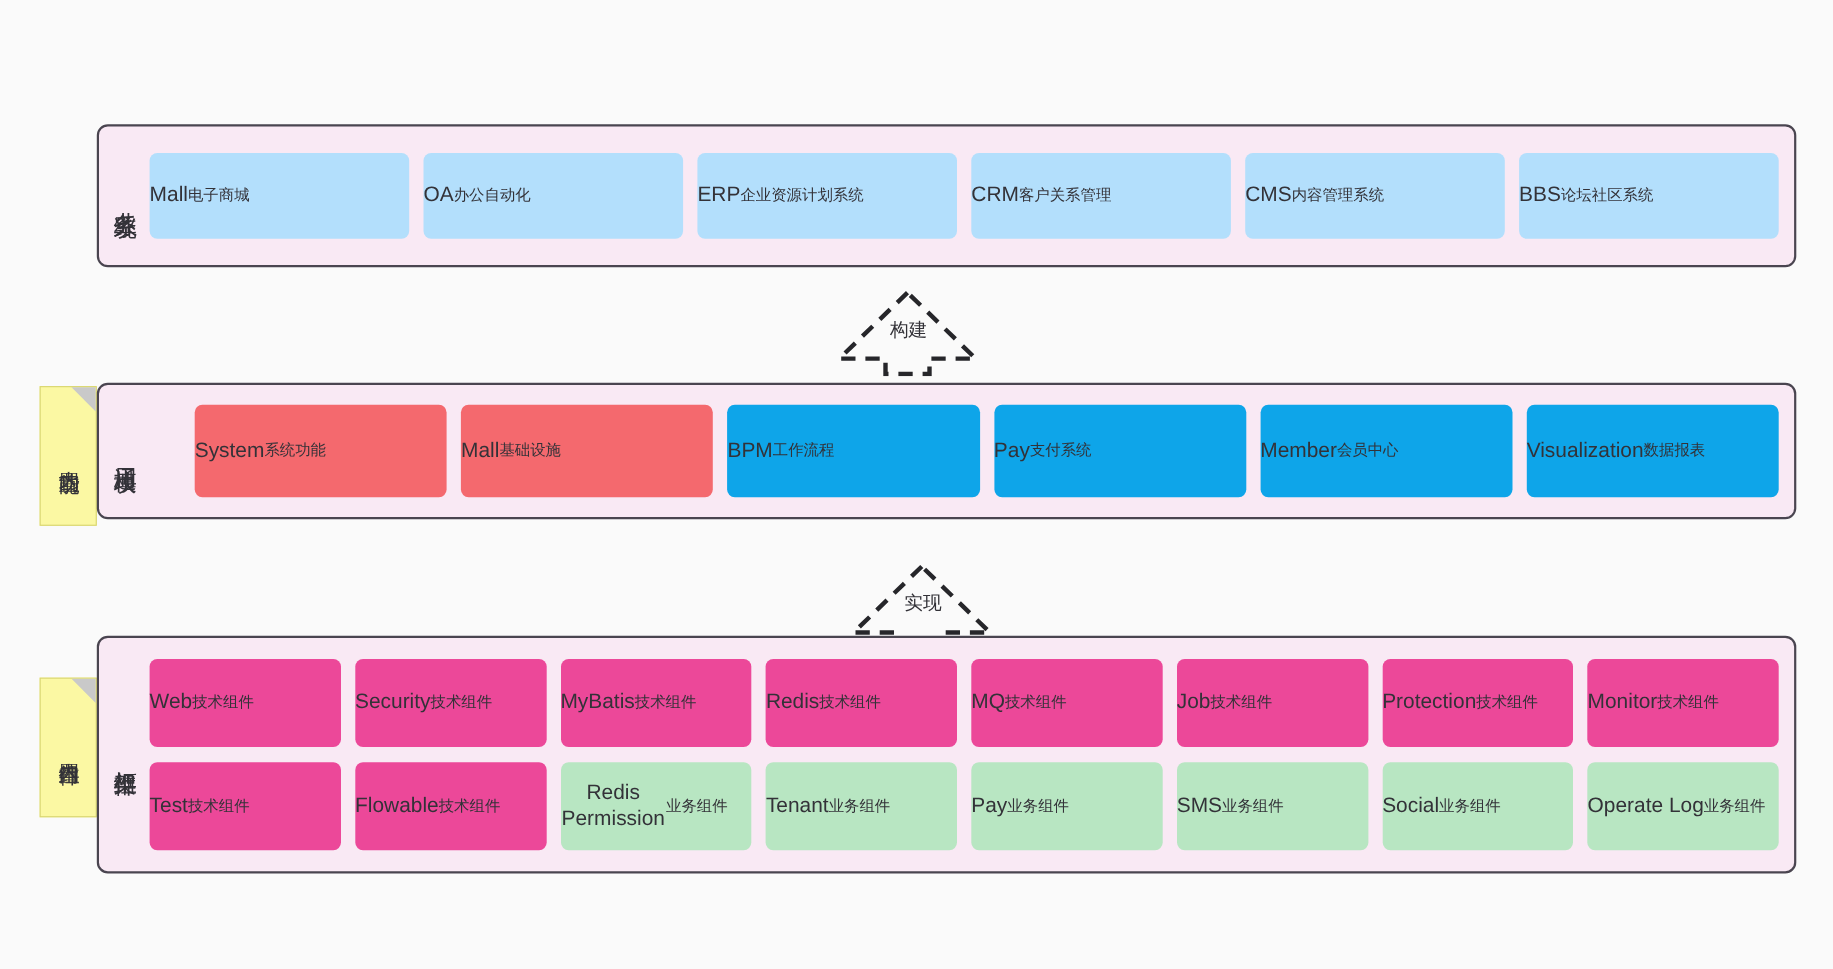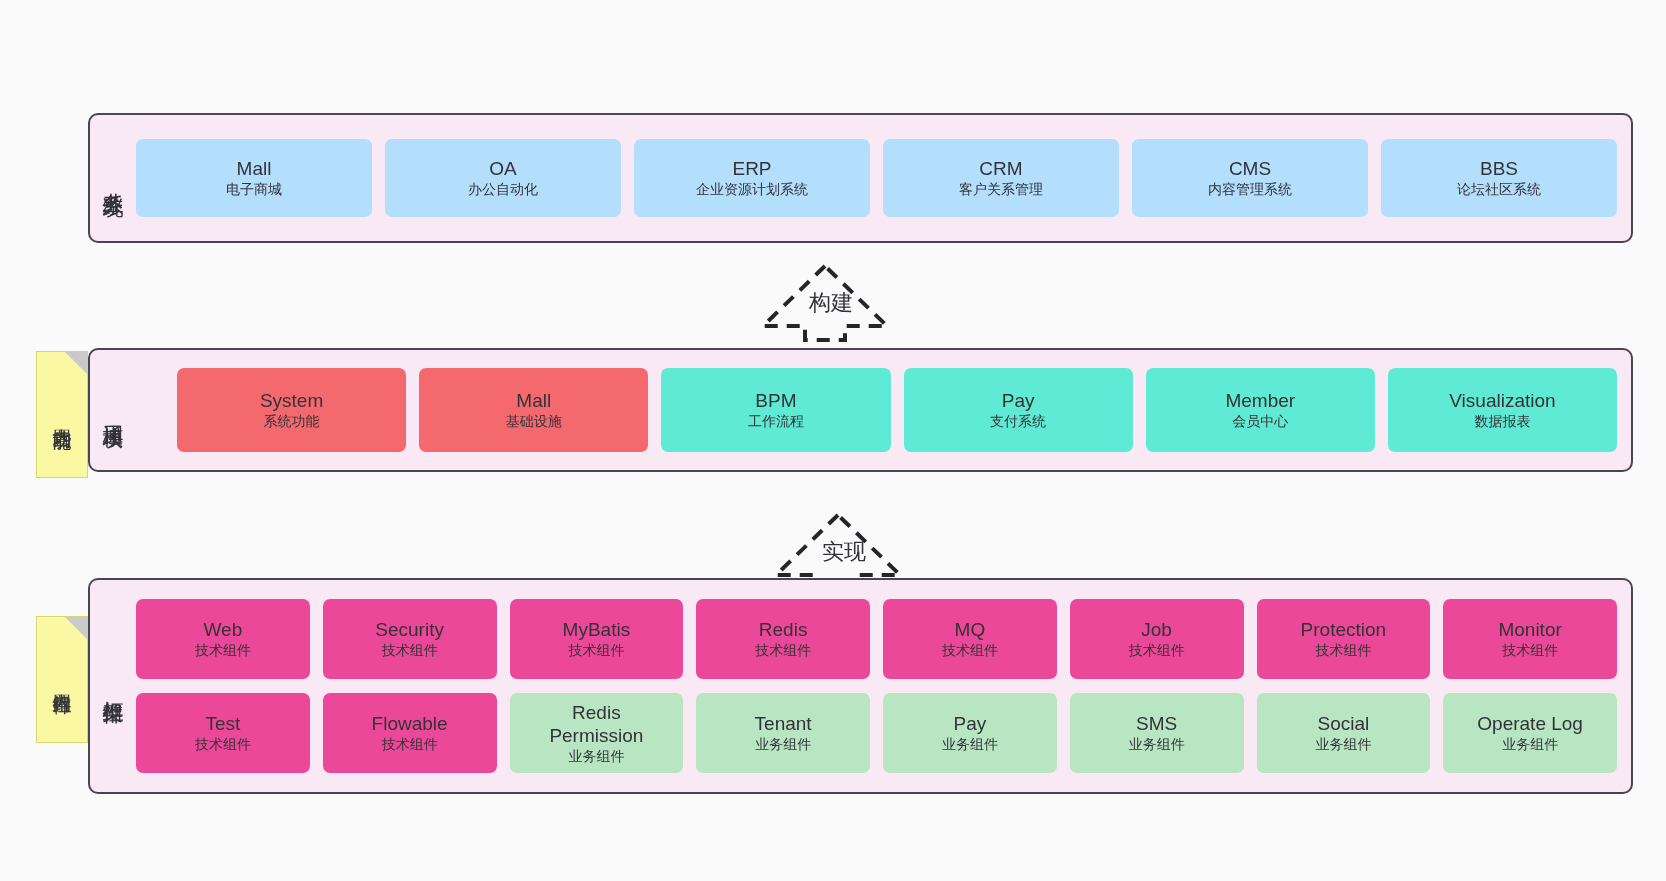--- a/index.html
+++ b/index.html
@@ -62,34 +62,33 @@
     flex-direction: column;
     width: 100%;
     gap: 14px;
   }
 
   
   .card {
     flex: 1 1 0;
     border-radius: 7px;
     display: flex;
-    flex-direction: column;
-    align-items: center;
-    justify-content: center;
+    flex-direction: row;
+    align-items: center;
     text-align: center;
     font-size: 19px;
     line-height: 1.25;
     color: #333238;
     user-select: none;
   }
   .card .sub { font-size: 14px; }
 
   .card.blue  { background: #b3dffc; }
   .card.red   { background: #f4696e; }
-  .card.pink  { background: #5eead4; }
+  .card.pink  { background: #0ea5e9; }
   .card.green { background: #ec4899; }
   .card.lgreen{ background: #b8e6c2; }
 
   .h-biz  { height: 78px; }
   .h-mod  { height: 84px; }
   .h-fw   { height: 80px; }
 
   
   .sticky {
     position: absolute;
@@ -115,21 +114,21 @@
   }
   .sticky .txt {
     writing-mode: vertical-rl;
     text-orientation: upright;
   }
 
   
   .gen-arrow { position: absolute; }
   .gen-arrow .lbl {
     position: absolute;
-    font-size: 22px;
+    font-size: 17px;
     color: #333238;
     background: transparent;
     white-space: nowrap;
     user-select: none;
   }
 </style>
 </head>
 <body>
 
 <div id="canvas">

